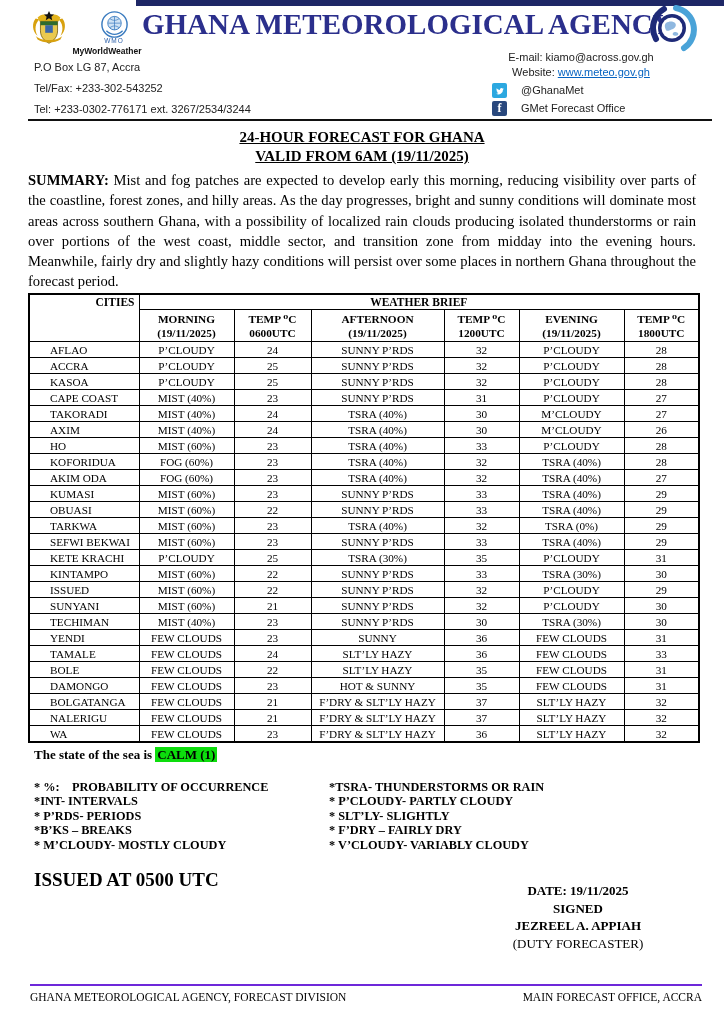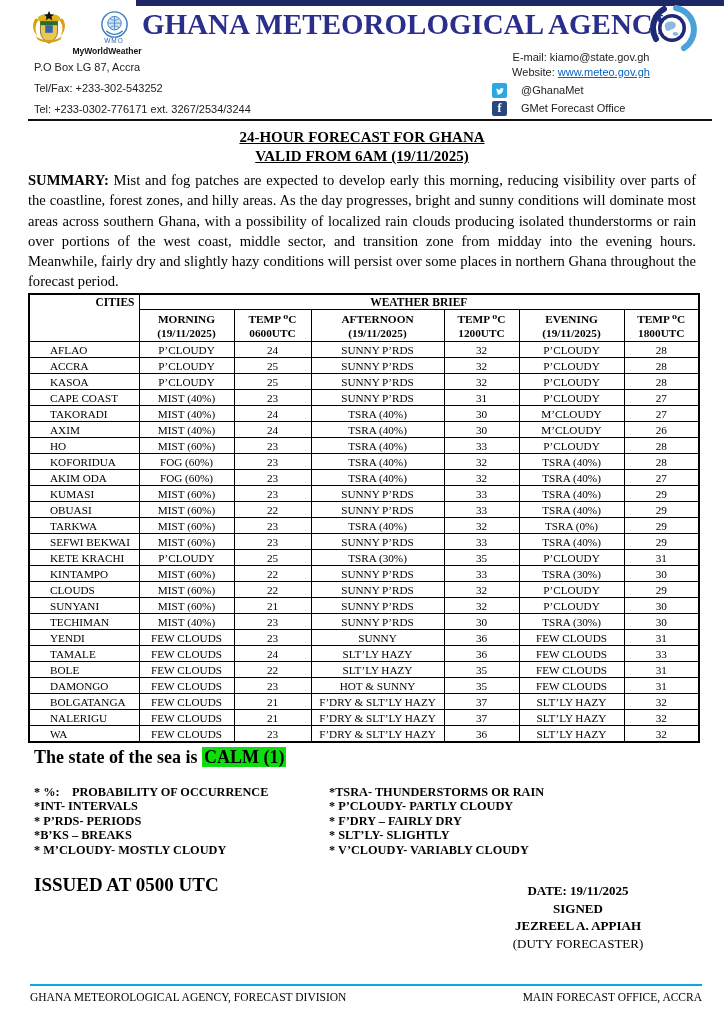--- a/index.html
+++ b/index.html
@@ -55,31 +55,31 @@
   table.wx th,table.wx td{border:1px solid #000;}
   table.wx{border:2px solid #000;}
   th.cities{width:110px;text-align:right;vertical-align:top;padding:1px 4px;font-size:11.5px;}
   th.brief{text-align:center;font-size:11.5px;height:16px;}
   th.sub{font-size:11.3px;line-height:14px;height:32px;text-align:center;vertical-align:middle;padding:1px 2px;}
   col.c-city{width:110px;} col.c-morn{width:95px;} col.c-t1{width:77px;}
   col.c-aft{width:133px;} col.c-t2{width:75px;} col.c-eve{width:105px;} col.c-t3{width:75px;}
   table.wx td{font-size:11.2px;height:16px;text-align:center;padding:0 3px;white-space:nowrap;overflow:hidden;}
   table.wx td.city{text-align:left;padding-left:20px;}
   
-  .sea-line{margin:4px 0 0 6px;font-weight:bold;font-size:18px;}
+  .sea-line{margin:4px 0 0 6px;font-weight:bold;font-size:13px;}
   .sea-line .hl{background:var(--highlight-green);padding:0 2px;}
   .legend{display:flex;margin:17px 0 0 6px;font-weight:bold;font-size:12.3px;line-height:14.5px;}
   .legend .col-l{width:295px;}
   .legend .col-r{width:340px;}
   .legend div{white-space:pre;}
   .issued{margin:17px 0 0 6px;font-weight:bold;font-size:19px;}
   
   .signature{position:absolute;left:444px;top:882px;width:268px;text-align:center;font-size:13px;line-height:17.5px;}
   .signature .b{font-weight:bold;}
-  .footer{position:absolute;left:30px;right:22px;top:984px;border-top:2px solid #0ea5e9;padding-top:5px;
+  .footer{position:absolute;left:30px;right:22px;top:984px;border-top:2px solid #6d28d9;padding-top:5px;
           display:flex;justify-content:space-between;font-size:11.5px;gap:44px;}
 </style>
 </head>
 <body>
 
 <div class="page">
 
   <div class="topbar"></div>
 
   <div class="coat">
@@ -119,21 +119,21 @@
     </svg>
   </div>
 
   <div class="contact-left">
     <div>P.O Box LG 87, Accra</div>
     <div>Tel/Fax: +233-302-543252</div>
     <div>Tel: +233-0302-776171 ext. 3267/2534/3244</div>
   </div>
 
   <div class="contact-right">
-    <div class="line">E-mail: kiamo@state.gov.gh</div>
+    <div class="line">E-mail: kiamo@across.gov.gh</div>
     <div class="line">
       <span>Website:</span>
       <a href="#">www.meteo.gov.gh</a>
     </div>
     <div class="social-row">
       <span class="social-icon tw">
         <svg viewBox="0 0 16 16" width="12" height="12">
             <path fill="#fff" d="M13.2 5.1c-.4.2-.8.3-1.2.4.4-.3.8-.7.9-1.2-.4.2-.9.4-1.4.5a2.1 2.1 0 0 0-3.6 1.9A6 6 0 0 1 3.5 4.4a2.1 2.1 0 0 0 .7 2.8c-.3 0-.7-.1-1-.3 0 1 .7 1.9 1.7 2.1-.3.1-.6.1-1 .1.3.9 1.1 1.5 2 1.5A4.2 4.2 0 0 1 2.8 11.6a6 6 0 0 0 9.2-5.3c.4-.3.8-.7 1.2-1.2z"></path>
           </svg>
       </span>
@@ -327,21 +327,21 @@
           <tr>
             <td class="city">KINTAMPO</td>
             <td>MIST (60%)</td>
             <td>22</td>
             <td>SUNNY P’RDS</td>
             <td>33</td>
             <td>TSRA (30%)</td>
             <td>30</td>
           </tr>
           <tr>
-            <td class="city">CLOUDS</td>
+            <td class="city">ISSUED</td>
             <td>MIST (60%)</td>
             <td>22</td>
             <td>SUNNY P’RDS</td>
             <td>32</td>
             <td>P’CLOUDY</td>
             <td>29</td>
           </tr>
           <tr>
             <td class="city">SUNYANI</td>
             <td>MIST (60%)</td>
@@ -425,21 +425,21 @@
           </tr>
         </tbody>
     </table>
 
     <div class="sea-line">
       <span>The state of the sea is </span><span class="hl">CALM (1)</span>
     </div>
 
     <div class="legend">
       <div class="col-l"><div>* %:    PROBABILITY OF OCCURRENCE</div><div>*INT- INTERVALS</div><div>* P’RDS- PERIODS</div><div>*B’KS – BREAKS</div><div>* M’CLOUDY- MOSTLY CLOUDY</div></div>
-      <div class="col-r"><div>*TSRA- THUNDERSTORMS OR RAIN</div><div>* P’CLOUDY- PARTLY CLOUDY</div><div>* F’DRY – FAIRLY DRY</div><div>* SLT’LY- SLIGHTLY</div><div>* V’CLOUDY- VARIABLY CLOUDY</div></div>
+      <div class="col-r"><div>*TSRA- THUNDERSTORMS OR RAIN</div><div>* P’CLOUDY- PARTLY CLOUDY</div><div>* SLT’LY- SLIGHTLY</div><div>* F’DRY – FAIRLY DRY</div><div>* V’CLOUDY- VARIABLY CLOUDY</div></div>
     </div>
 
     <div class="issued">ISSUED AT 0500 UTC</div>
   </div>
 
   <div class="signature">
     <div class="b">DATE: 19/11/2025</div>
     <div class="b">SIGNED</div>
     <div class="b">JEZREEL A. APPIAH</div>
     <div>(DUTY FORECASTER)</div>

